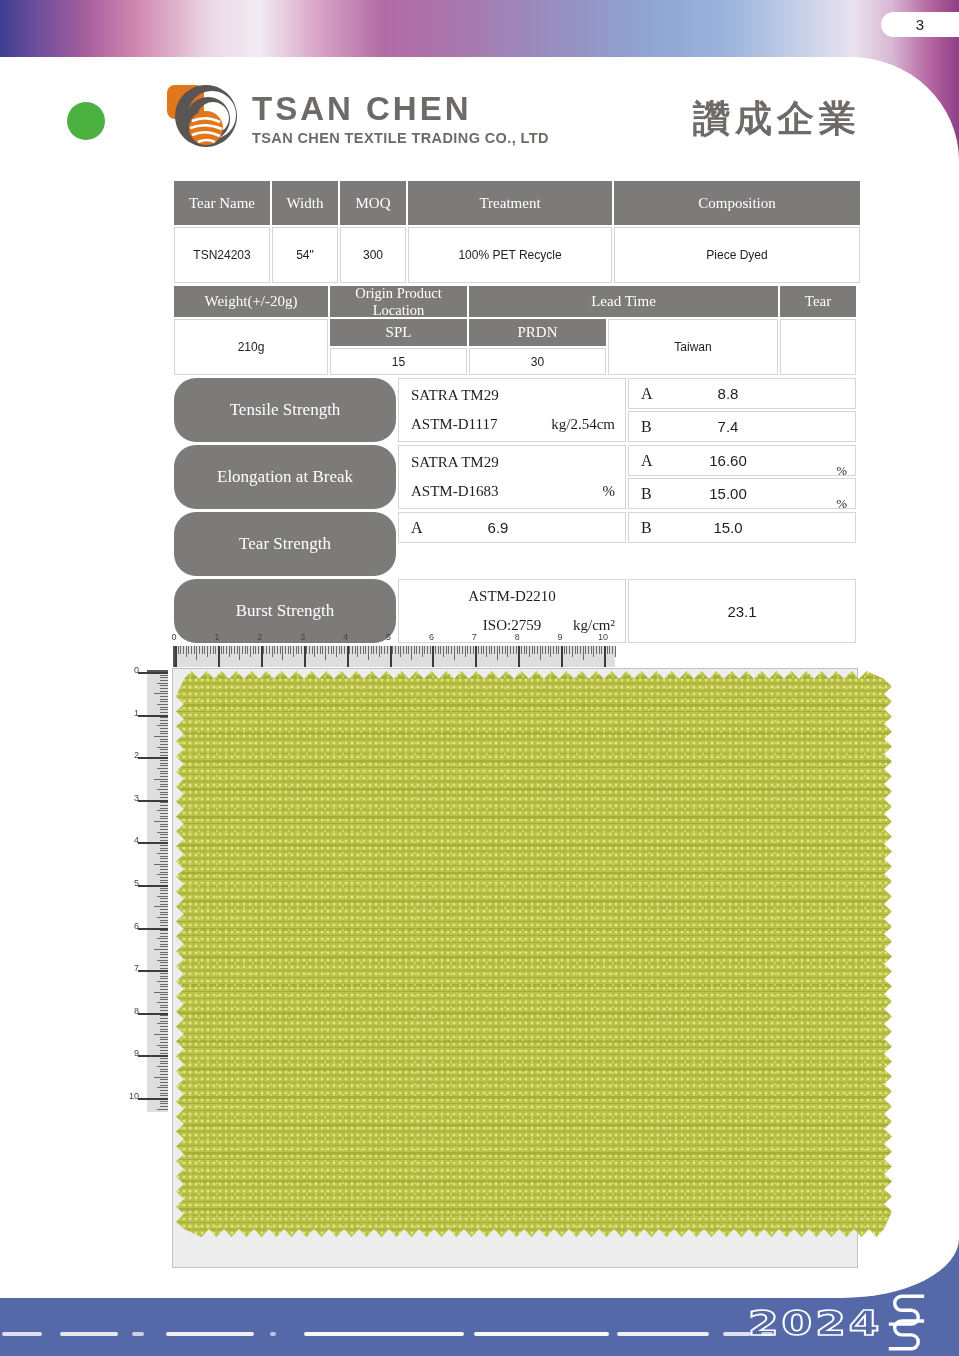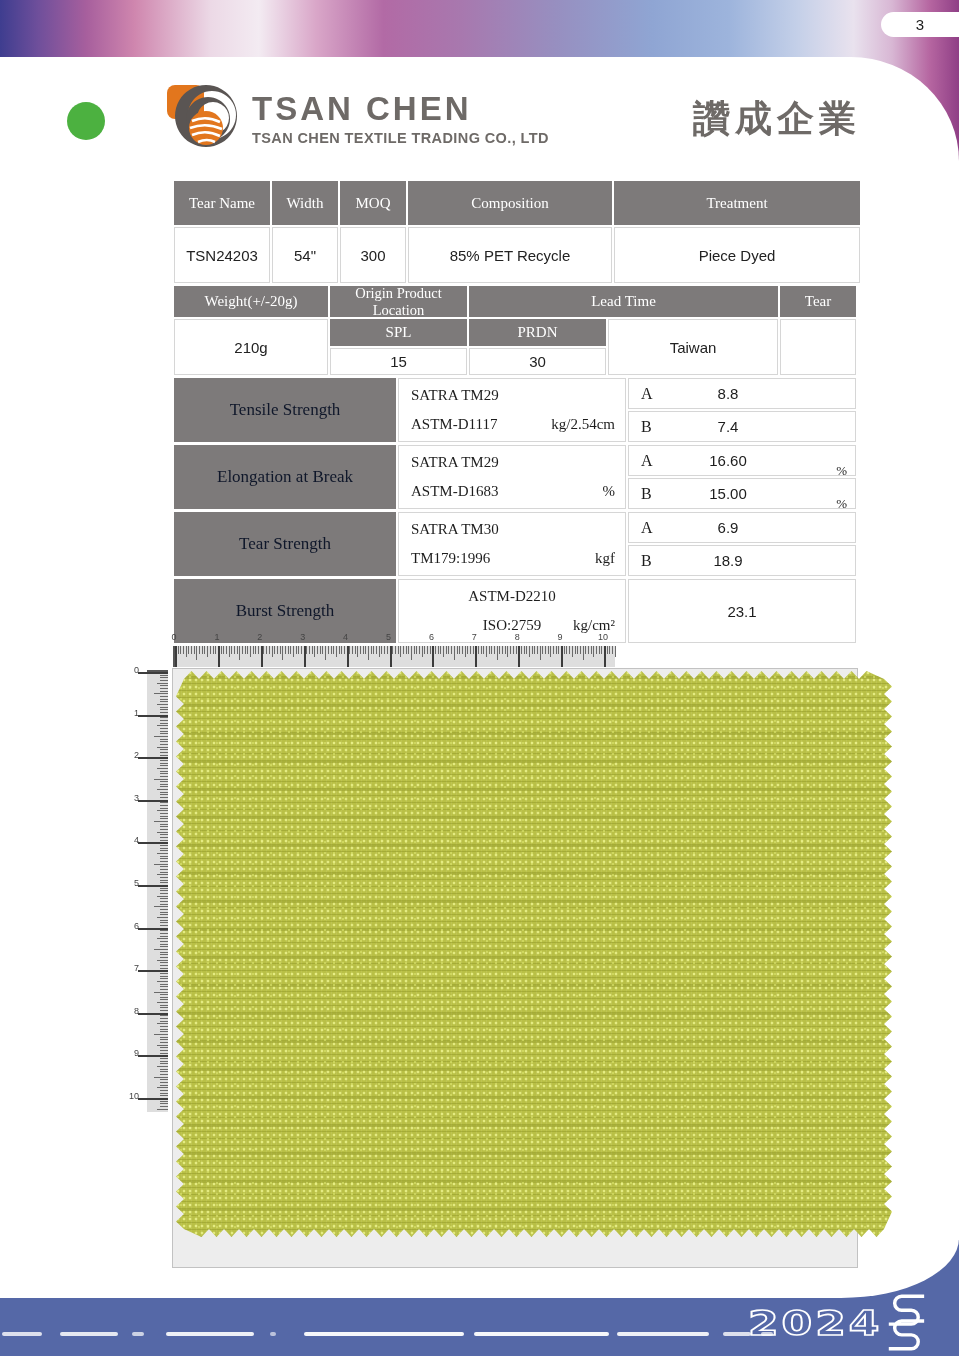--- a/index.html
+++ b/index.html
@@ -67,29 +67,29 @@
   .gridT { grid-template-columns:222px 228px 228px; grid-template-rows:31px 31px; }
   .gridT1 { grid-template-columns:222px 228px 228px; grid-template-rows:64px;text-align:center; }
   .hcell {
     background:var(--cell-gray,#7d7a7a); color:#fff;
     font-family:"Liberation Serif", serif; font-size:15px;
     display:flex; align-items:center; justify-content:center; text-align:center;
   }
   .hcell.small { font-size:14.5px; }
   .vcell {
     background:#fff; border:1px solid #d6d6d6; color:#222;
-    font-size:15px; display:flex; align-items:center; justify-content:center;
+    font-size:12px; display:flex; align-items:center; justify-content:center;
     text-align:center;
   }
   .span2r { grid-row:span 2; }
   .span2c { grid-column:span 2; }
   .testlabel {
-    background:var(--cell-gray,#7d7a7a); color:#0f172a; grid-row:1 / -1;
+    background:var(--cell-gray,#7d7a7a); color:#ffffff; grid-row:1 / -1;
     font-family:"Liberation Serif", serif; font-size:17px;
-    display:flex; align-items:center; justify-content:center;
+    display:flex; align-items:center; justify-content:center;border-radius:22px;
   }
   .method {
     background:#fff; border:1px solid #d6d6d6; grid-row:1 / -1;
     position:relative; font-family:"Liberation Serif", serif; font-size:15px;
     color:#1d1d1d; padding:8px 12px;
     display:flex; flex-direction:column; justify-content:space-between;
   }
   .method .unit {
     position:absolute; right:10px; bottom:8px; font-size:15px;
   }
@@ -193,26 +193,26 @@
     <div class="brand-name">TSAN CHEN</div>
     <div class="brand-sub">TSAN CHEN TEXTILE TRADING CO., LTD</div>
   </div>
 
   <div class="layer spec">
 
     <div class="grid gridA">
       <div class="hcell">Tear Name</div>
       <div class="hcell">Width</div>
       <div class="hcell">MOQ</div>
+      <div class="hcell">Treatment</div>
       <div class="hcell">Composition</div>
-      <div class="hcell">Treatment</div>
       <div class="vcell">TSN24203</div>
       <div class="vcell">54"</div>
       <div class="vcell">300</div>
-      <div class="vcell">85% PET Recycle</div>
+      <div class="vcell">100% PET Recycle</div>
       <div class="vcell">Piece Dyed</div>
     </div>
 
     <div class="grid gridB">
       <div class="hcell">Weight(+/-20g)</div>
       <div class="hcell small">Origin Product Location</div>
       <div class="hcell span2c">Lead Time</div>
       <div class="hcell">Tear</div>
       <div class="vcell span2r">210g</div>
       <div class="hcell">SPL</div>
@@ -256,33 +256,28 @@
       </div>
       <div class="result">
         <span class="ab">B</span>
         <span class="val">15.00</span>
         <span class="suffix">%</span>
       </div>
     </div>
 
     <div class="grid gridT">
       <div class="testlabel">Tear Strength</div>
-      <div class="method">
-        <span>SATRA TM30</span>
-        <span>TM179:1996</span>
-        <span class="unit">kgf</span>
-      </div>
       <div class="result">
         <span class="ab">A</span>
         <span class="val">6.9</span>
         <span class="suffix"></span>
       </div>
       <div class="result">
         <span class="ab">B</span>
-        <span class="val">18.9</span>
+        <span class="val">15.0</span>
         <span class="suffix"></span>
       </div>
     </div>
 
     <div class="grid gridT1">
       <div class="testlabel">Burst Strength</div>
       <div class="method">
         <span>ASTM-D2210</span>
         <span>ISO:2759</span>
         <span class="unit">kg/cm²</span>

